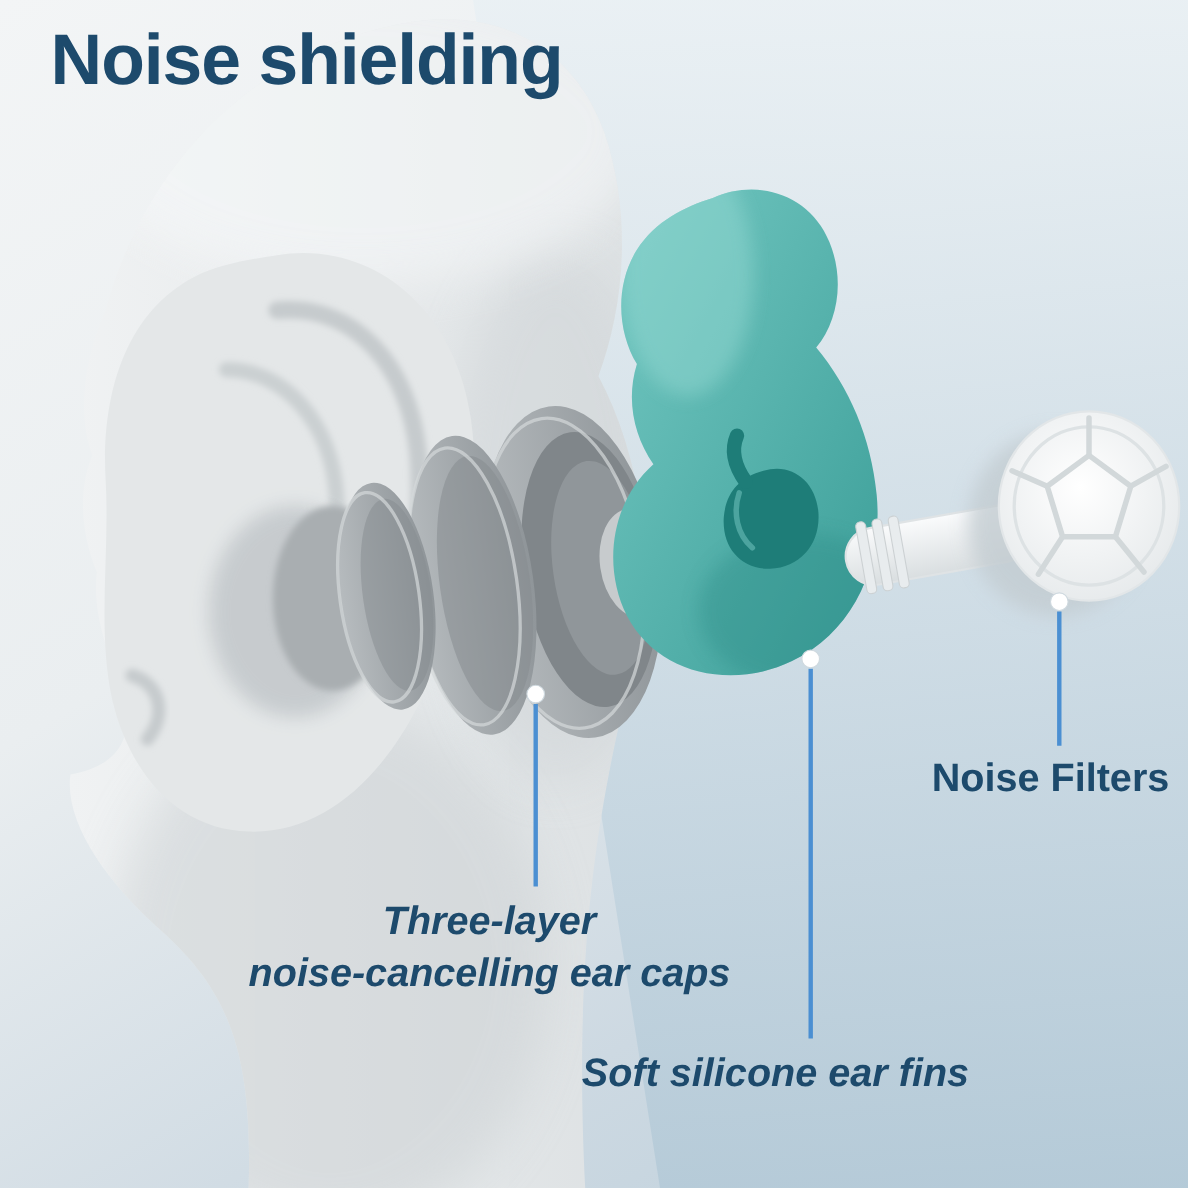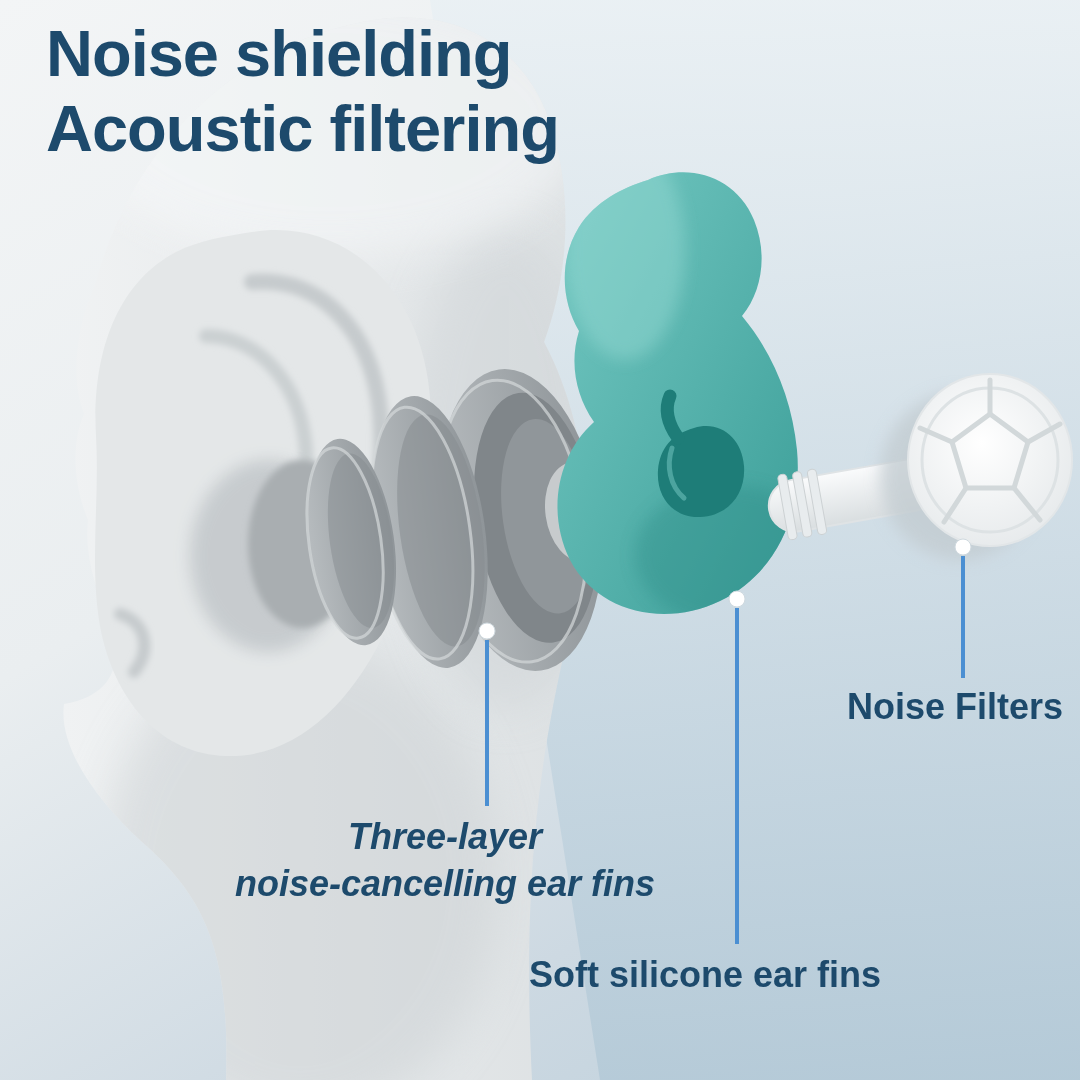--- a/index.html
+++ b/index.html
@@ -14,21 +14,21 @@
   .headline{
     position:absolute;left:46px;top:16px;
     font-size:65px;font-weight:bold;color:#1d4a6c;
     line-height:1.16;letter-spacing:-1px;white-space:nowrap;
   }
   .part-label{
     position:absolute;font-weight:bold;color:#1d4a6c;
     text-align:center;font-size:36px;line-height:1.3;
   }
   .label-caps{left:145px;top:814px;width:600px;font-style:italic;}
-  .label-fins{left:405px;top:952px;width:600px;}
+  .label-fins{left:405px;top:952px;width:600px;font-style:italic;}
   .label-filters{left:805px;top:684px;width:300px;}
 </style>
 </head>
 <body>
 
 <div class="canvas">
 
   <svg class="scene" viewBox="0 0 1080 1080" aria-hidden="true">
     <defs>
       <linearGradient id="bgDiag" x1="0" y1="0" x2="0" y2="1">
@@ -150,25 +150,24 @@
     </g>
     <g>
       <circle cx="487" cy="631" r="8" fill="#ffffff" stroke="#cfd9df" stroke-width="1"></circle>
       <circle cx="737" cy="599" r="8" fill="#ffffff" stroke="#cfd9df" stroke-width="1"></circle>
       <circle cx="963" cy="547" r="8" fill="#ffffff" stroke="#cfd9df" stroke-width="1"></circle>
     </g>
   </svg>
 
   <div class="headline">
     <div>Noise shielding</div>
-    <div>Acoustic filtering</div>
   </div>
 
   <div class="part-label label-caps">
     <div>Three-layer</div>
-    <div>noise-cancelling ear fins</div>
+    <div>noise-cancelling ear caps</div>
   </div>
 
   <div class="part-label label-fins">Soft silicone ear fins</div>
 
   <div class="part-label label-filters">Noise Filters</div>
 
 </div>
 
 </body></html>

